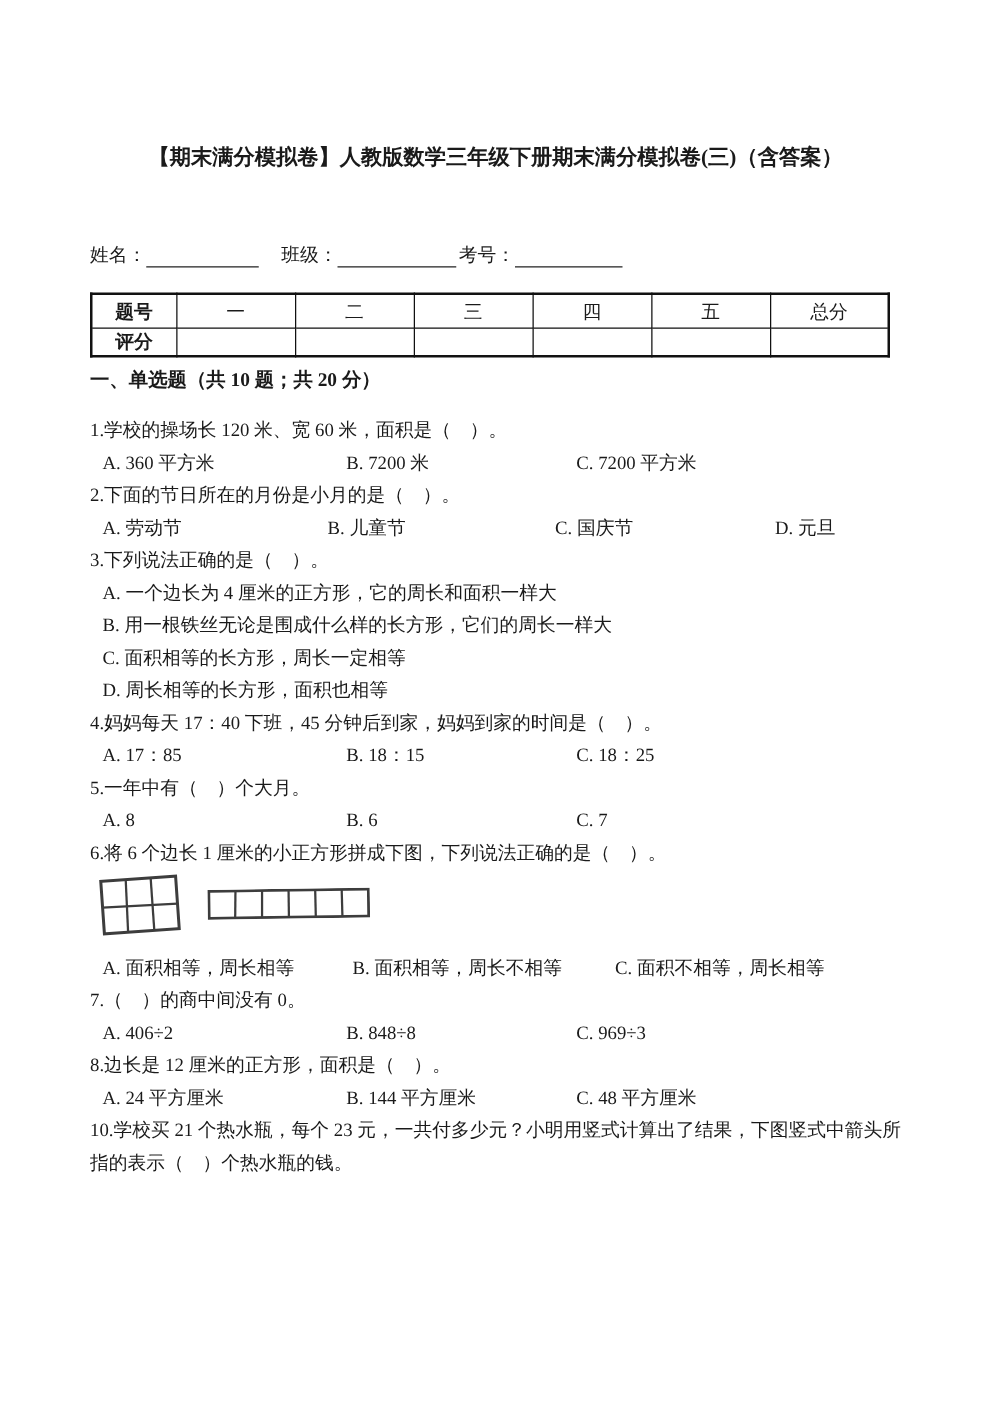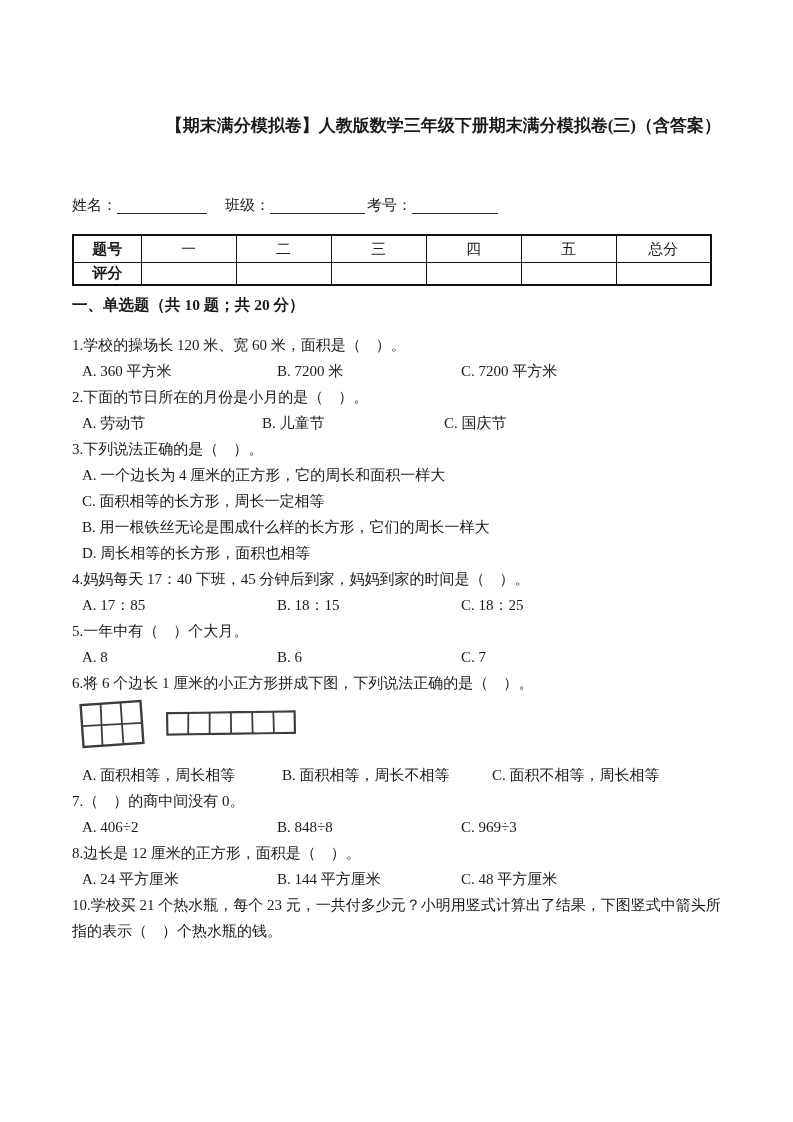--- a/index.html
+++ b/index.html
@@ -8,21 +8,21 @@
     width:793px;height:1122px;
     margin:0 auto;
     background:#ffffff;
     color:#1a1a1a;
     font-family:"Liberation Serif","DejaVu Serif",serif;
     box-sizing:border-box;
     padding:112px 72px 0 72px;
     overflow:hidden;
   }
   .title{
-    text-align:right;
+    text-align:center;
     font-size:17px;
     font-weight:bold;
     line-height:28px;
     white-space:nowrap;
   }
   .name-line{
     margin-top:56px;
     font-size:15px;
     line-height:18px;
   }
@@ -135,29 +135,30 @@
         <span class="opt">C. 7200 平方米</span>
       </div>
     </div>
 
     <div class="q">
       <div class="stem">2.下面的节日所在的月份是小月的是（　）。</div>
       <div class="opts cols4">
         <span class="opt">A. 劳动节</span>
         <span class="opt">B. 儿童节</span>
         <span class="opt">C. 国庆节</span>
+        <span class="opt">D. 元旦</span>
       </div>
     </div>
 
     <div class="q">
       <div class="stem">3.下列说法正确的是（　）。</div>
       <div class="opts stacked">
         <span class="opt">A. 一个边长为 4 厘米的正方形，它的周长和面积一样大</span>
+        <span class="opt">B. 用一根铁丝无论是围成什么样的长方形，它们的周长一样大</span>
         <span class="opt">C. 面积相等的长方形，周长一定相等</span>
-        <span class="opt">B. 用一根铁丝无论是围成什么样的长方形，它们的周长一样大</span>
         <span class="opt">D. 周长相等的长方形，面积也相等</span>
       </div>
     </div>
 
     <div class="q">
       <div class="stem">4.妈妈每天 17：40 下班，45 分钟后到家，妈妈到家的时间是（　）。</div>
       <div class="opts cols3">
         <span class="opt">A. 17：85</span>
         <span class="opt">B. 18：15</span>
         <span class="opt">C. 18：25</span>

